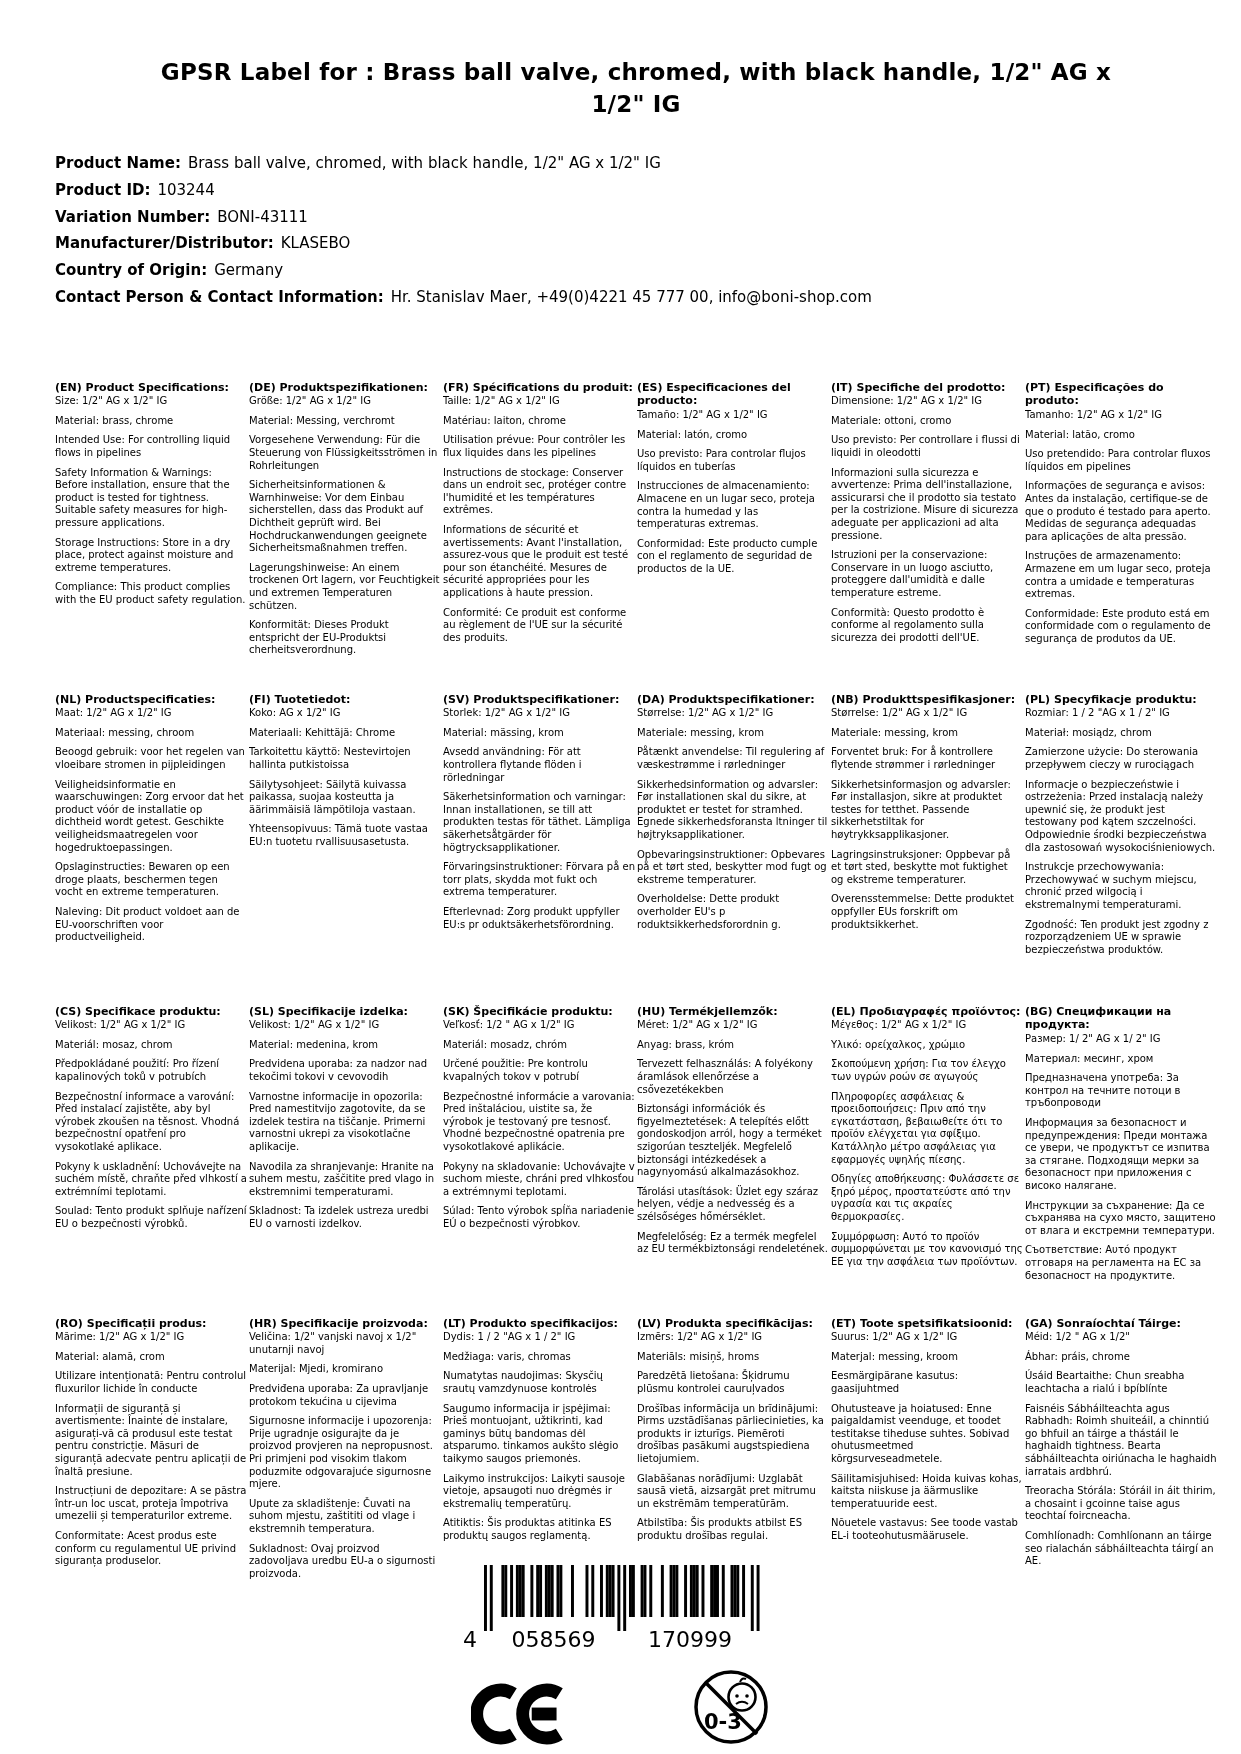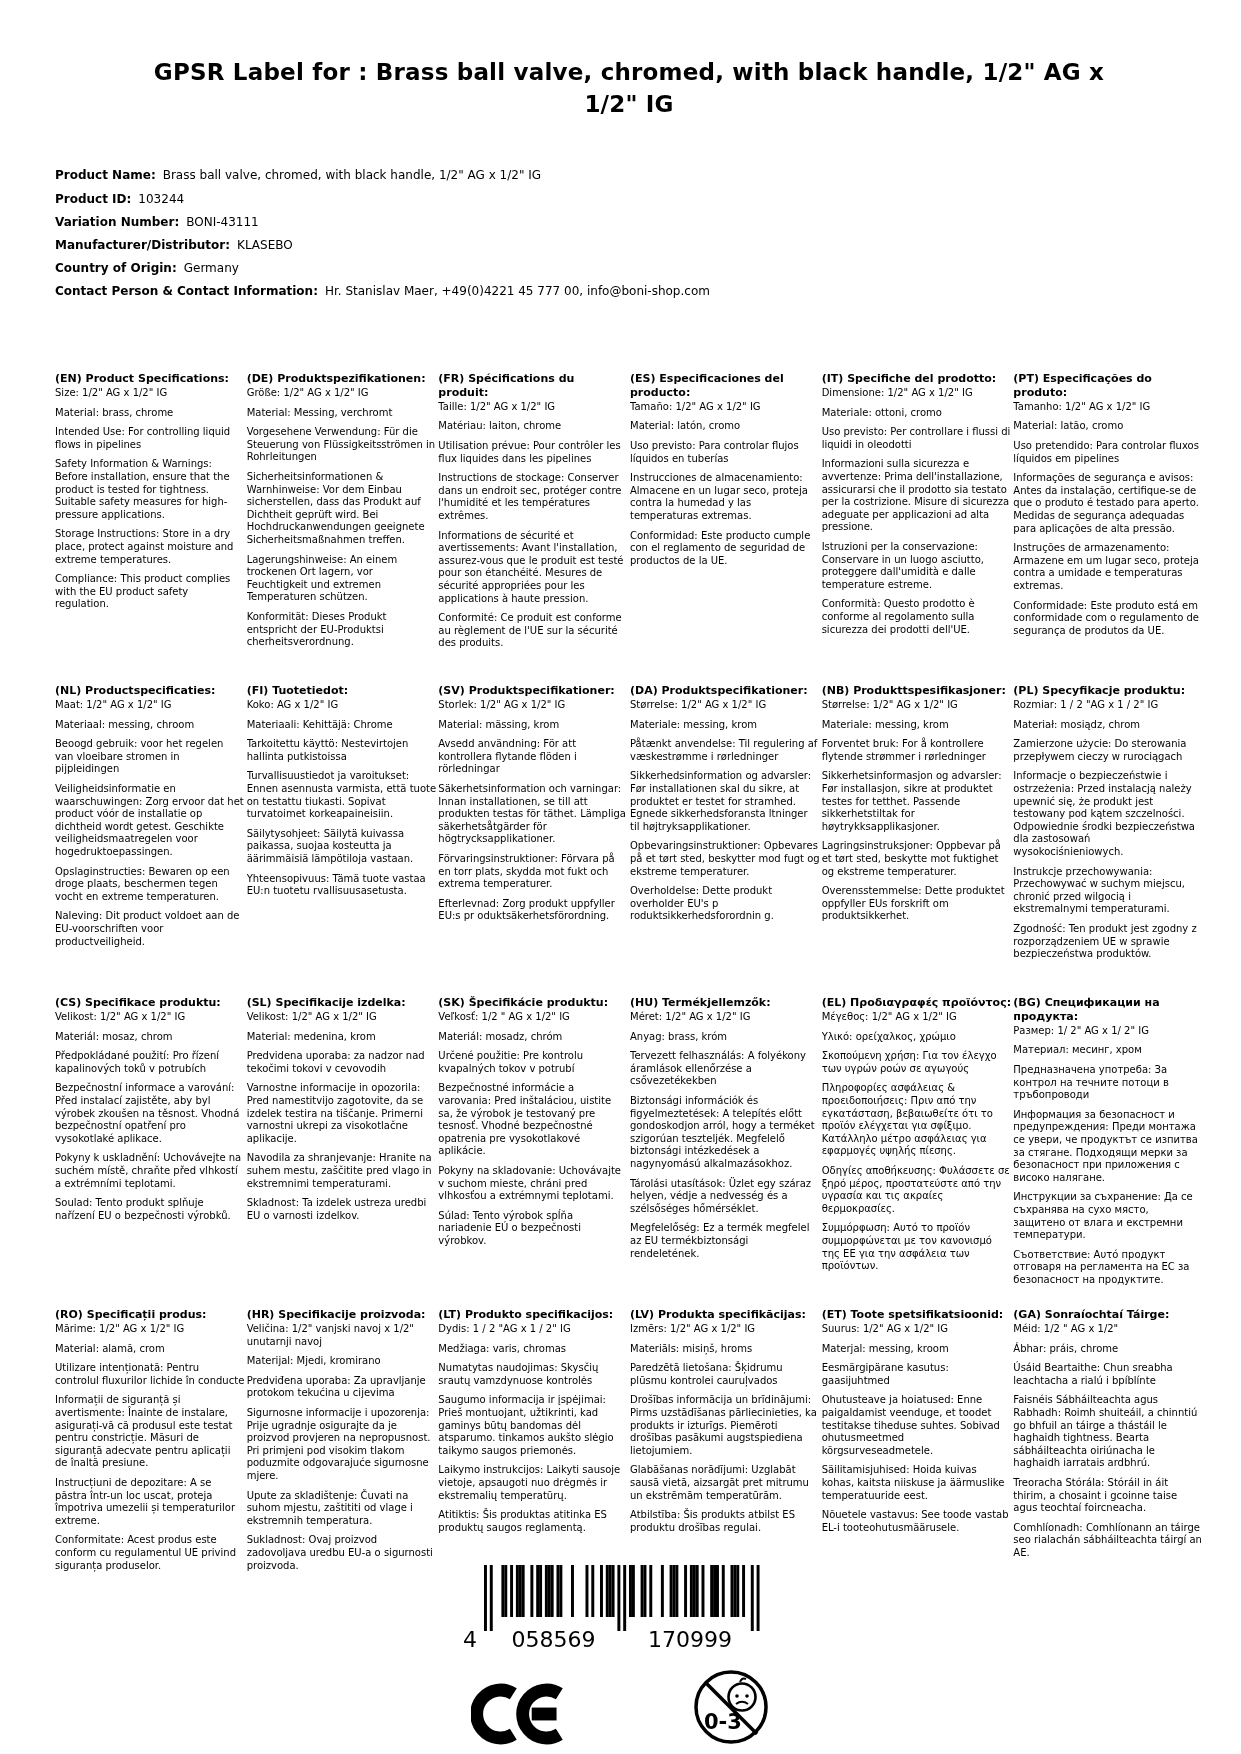--- a/index.html
+++ b/index.html
@@ -1,29 +1,29 @@
 <!DOCTYPE html>
 <html><head>
 <meta charset="utf-8">
 <style>
   html,body { margin:0; padding:0; background:#ffffff; }
   body {
     width:1241px; height:1754px; overflow:hidden;
     color:#000; font-family:"DejaVu Sans", sans-serif;
     position:relative;
   }
-  .page { padding:46px 38px 0 55px; }
+  .page { padding:46px 24px 0 55px; }
 
   .title {
     font-size:23px; font-weight:bold; text-align:center;
     max-width:990px; margin:10px auto 0 auto; line-height:1.4;
     letter-spacing:0.2px;
   }
 
-  .info { margin-top:48px; font-size:12px; line-height:1.18; }
+  .info { margin-top:35px; font-size:15px; line-height:1.18; }
   .info-row { margin:0 0 9px 0; }
   .info-label { font-weight:bold; }
   .info-value { font-weight:normal; margin-left:7px; }
 
   .spec-grid {
     margin-top:74px;
     display:grid;
     grid-template-columns:repeat(6, 1fr);
     grid-template-rows:312px 312px 312px auto;
     column-gap:2px;
@@ -124,21 +124,20 @@
         <p>Beoogd gebruik: voor het regelen van vloeibare stromen in pijpleidingen</p>
         <p>Veiligheidsinformatie en waarschuwingen: Zorg ervoor dat het product vóór de installatie op dichtheid wordt getest. Geschikte veiligheidsmaatregelen voor hogedruktoepassingen.</p>
         <p>Opslaginstructies: Bewaren op een droge plaats, beschermen tegen vocht en extreme temperaturen.</p>
         <p>Naleving: Dit product voldoet aan de EU-voorschriften voor productveiligheid.</p>
       </div>
       <div class="spec-block">
         <h3>(FI) Tuotetiedot:</h3>
         <p>Koko: AG x 1/2" IG</p>
         <p>Materiaali: Kehittäjä: Chrome</p>
         <p>Tarkoitettu käyttö: Nestevirtojen hallinta putkistoissa</p>
-        <p>Turvallisuustiedot ja varoitukset: Ennen asennusta varmista, että tuote on testattu tiukasti. Sopivat turvatoimet korkeapaineisiin.</p>
         <p>Säilytysohjeet: Säilytä kuivassa paikassa, suojaa kosteutta ja äärimmäisiä lämpötiloja vastaan.</p>
         <p>Yhteensopivuus: Tämä tuote vastaa EU:n tuotetu rvallisuusasetusta.</p>
       </div>
       <div class="spec-block">
         <h3>(SV) Produktspecifikationer:</h3>
         <p>Storlek: 1/2" AG x 1/2" IG</p>
         <p>Material: mässing, krom</p>
         <p>Avsedd användning: För att kontrollera flytande flöden i rörledningar</p>
         <p>Säkerhetsinformation och varningar: Innan installationen, se till att produkten testas för täthet. Lämpliga säkerhetsåtgärder för högtrycksapplikationer.</p>
         <p>Förvaringsinstruktioner: Förvara på en torr plats, skydda mot fukt och extrema temperaturer.</p>

